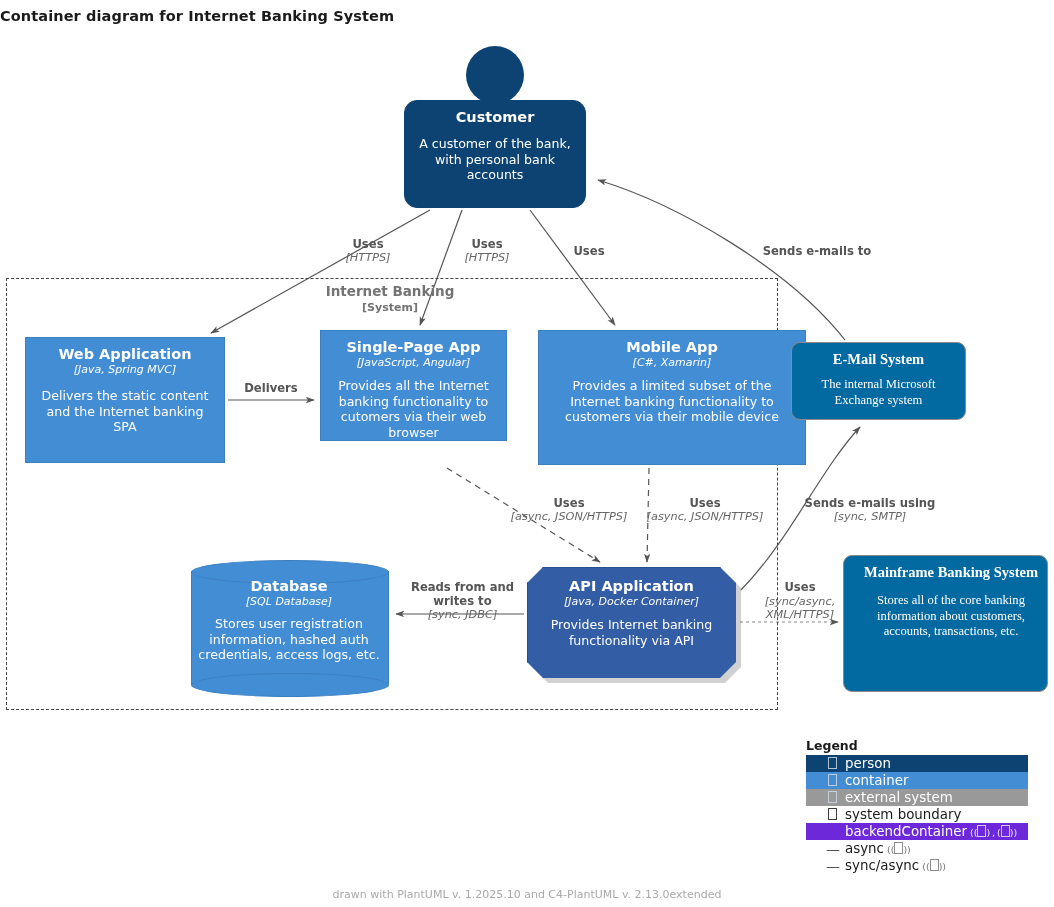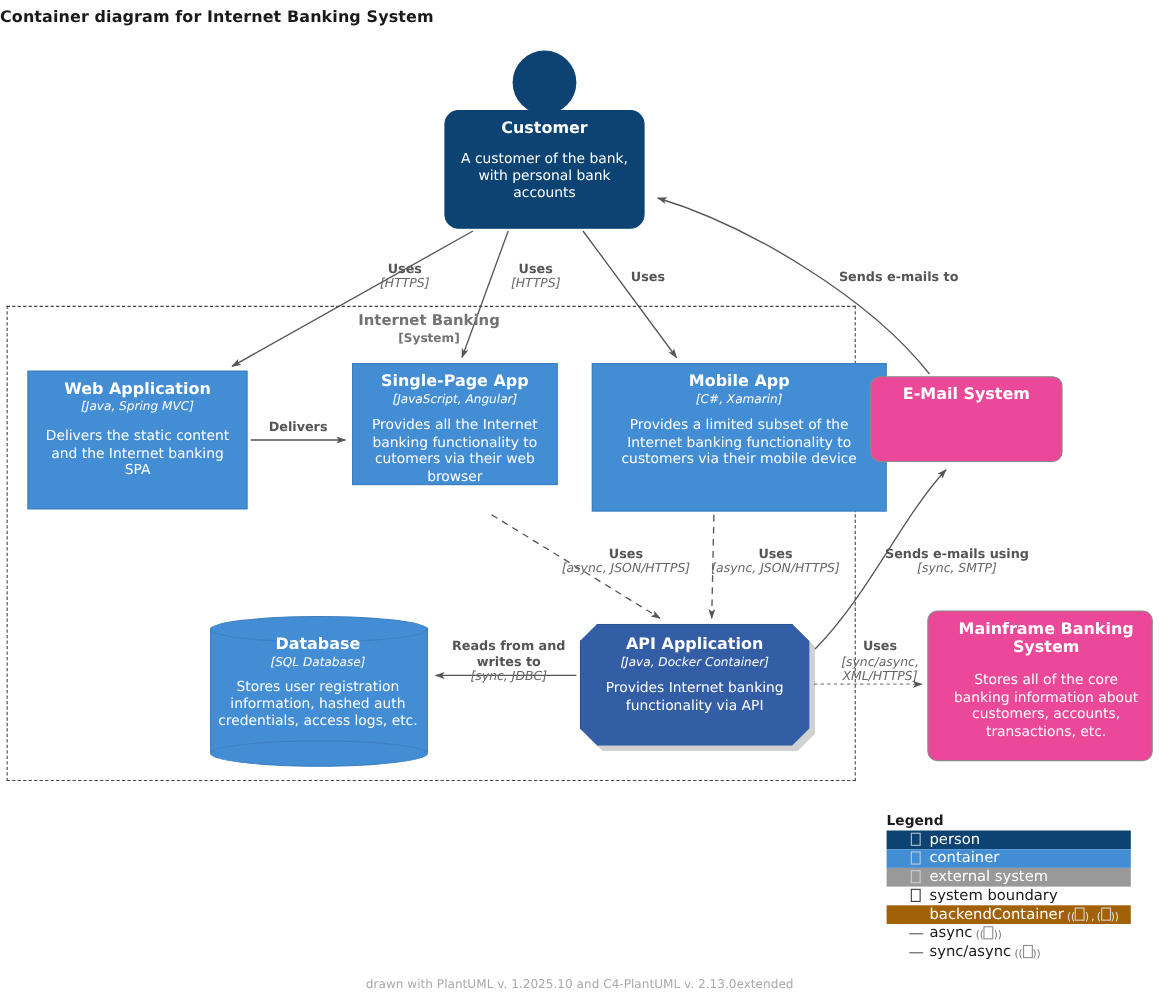--- a/index.html
+++ b/index.html
@@ -52,21 +52,21 @@
   .person-box .n-desc{margin-top:10px;}
 
   
   .container-box{background:#438DD5;border:1px solid #3C7FC0;}
   .web-app{left:25px;top:337px;width:200px;height:126px;}
   .web-app .n-desc{margin-top:12px;}
   .spa{left:320px;top:330px;width:187px;height:111px;}
   .mobile{left:538px;top:330px;width:268px;height:135px;}
 
   
-  .ext-box{background:#ec4899;border:1px solid #8A8A8A;border-radius:9px;color:#ffffff;}
+  .ext-box{background:#0369a1;border:1px solid #8A8A8A;border-radius:9px;color:#ffffff;font-family:Liberation Serif, serif;}
   .email{left:791px;top:342px;width:175px;height:78px;}
   .email .n-desc{margin-top:9px;}
   .mainframe{left:843px;top:555px;width:205px;height:137px;padding-left:20px;}
   .mainframe .n-desc{margin-top:12px;}
 
   
   .db-wrap{left:191px;top:560px;width:196px;height:135px;}
   .db-body{
     position:absolute;left:0;top:11px;width:196px;height:113px;
     background:#438DD5;border-left:1px solid #3C7FC0;border-right:1px solid #3C7FC0;
@@ -127,21 +127,21 @@
     display:inline-block;width:13px;text-align:center;font-size:11px;color:#cfd8e3;
     flex:0 0 13px;
   }
   .legend-row .txt{margin-left:6px;}
   .legend-row .paren{font-size:9.5px;color:#e2e8f0;margin-left:3px;letter-spacing:0;}
   .lg-person{background:#0D4372;}
   .lg-container{background:#438DD5;}
   .lg-external{background:#999999;}
   .lg-boundary{background:transparent;color:#1a1a1a;}
   .lg-boundary .sw{color:#1a1a1a;}
-  .lg-backend{background:#a16207;}
+  .lg-backend{background:#6d28d9;}
   .lg-line{background:transparent;color:#1a1a1a;}
   .lg-line .sw{color:#555555;font-size:14px;}
   .lg-line .paren{color:#777777;}
   .tofu{
     display:inline-block;width:7px;height:10px;border:1px solid currentColor;
     vertical-align:-1px;opacity:.85;
   }
 
   
   .footer{
@@ -215,20 +215,21 @@
   </div>
 
   <div class="abs container-box node mobile">
     <span class="n-title">Mobile App</span>
     <span class="n-tech">[C#, Xamarin]</span>
     <span class="n-desc">Provides a limited subset of the Internet banking functionality to customers via their mobile device</span>
   </div>
 
   <div class="abs ext-box node email">
     <span class="n-title">E-Mail System</span>
+    <span class="n-desc">The internal Microsoft Exchange system</span>
   </div>
 
   <div class="abs db-wrap">
     <div class="db-body"></div>
     <div class="db-bottom"></div>
     <div class="db-top"></div>
     <div class="db-text">
       <span class="n-title">Database</span>
       <span class="n-tech">[SQL Database]</span>
       <span class="n-desc">Stores user registration information, hashed auth credentials, access logs, etc.</span>

